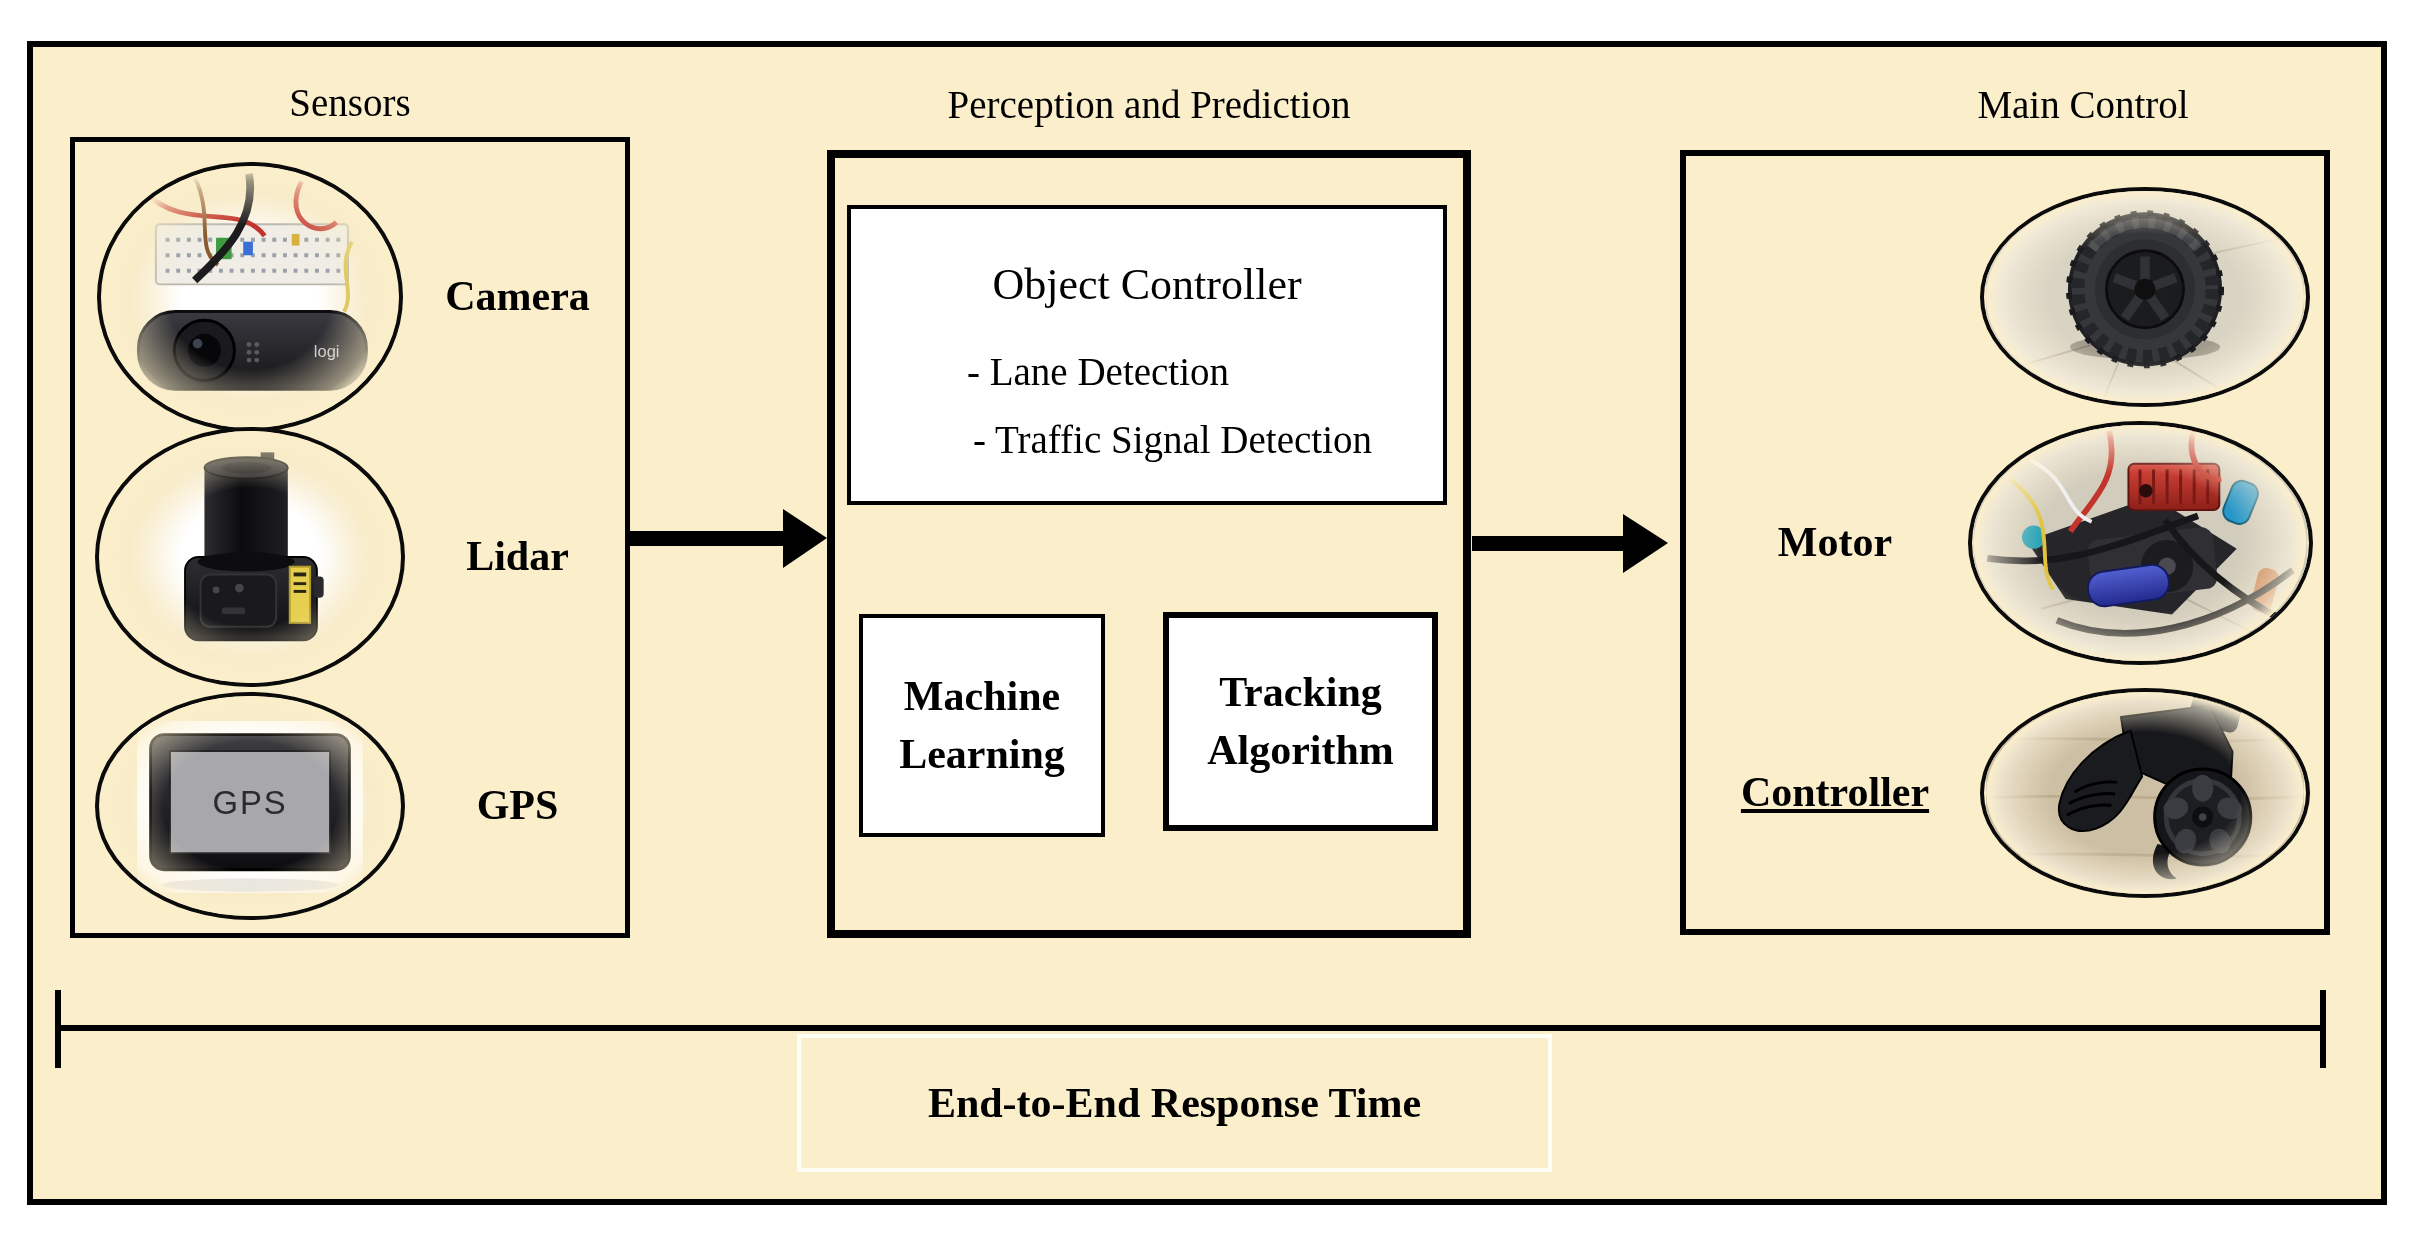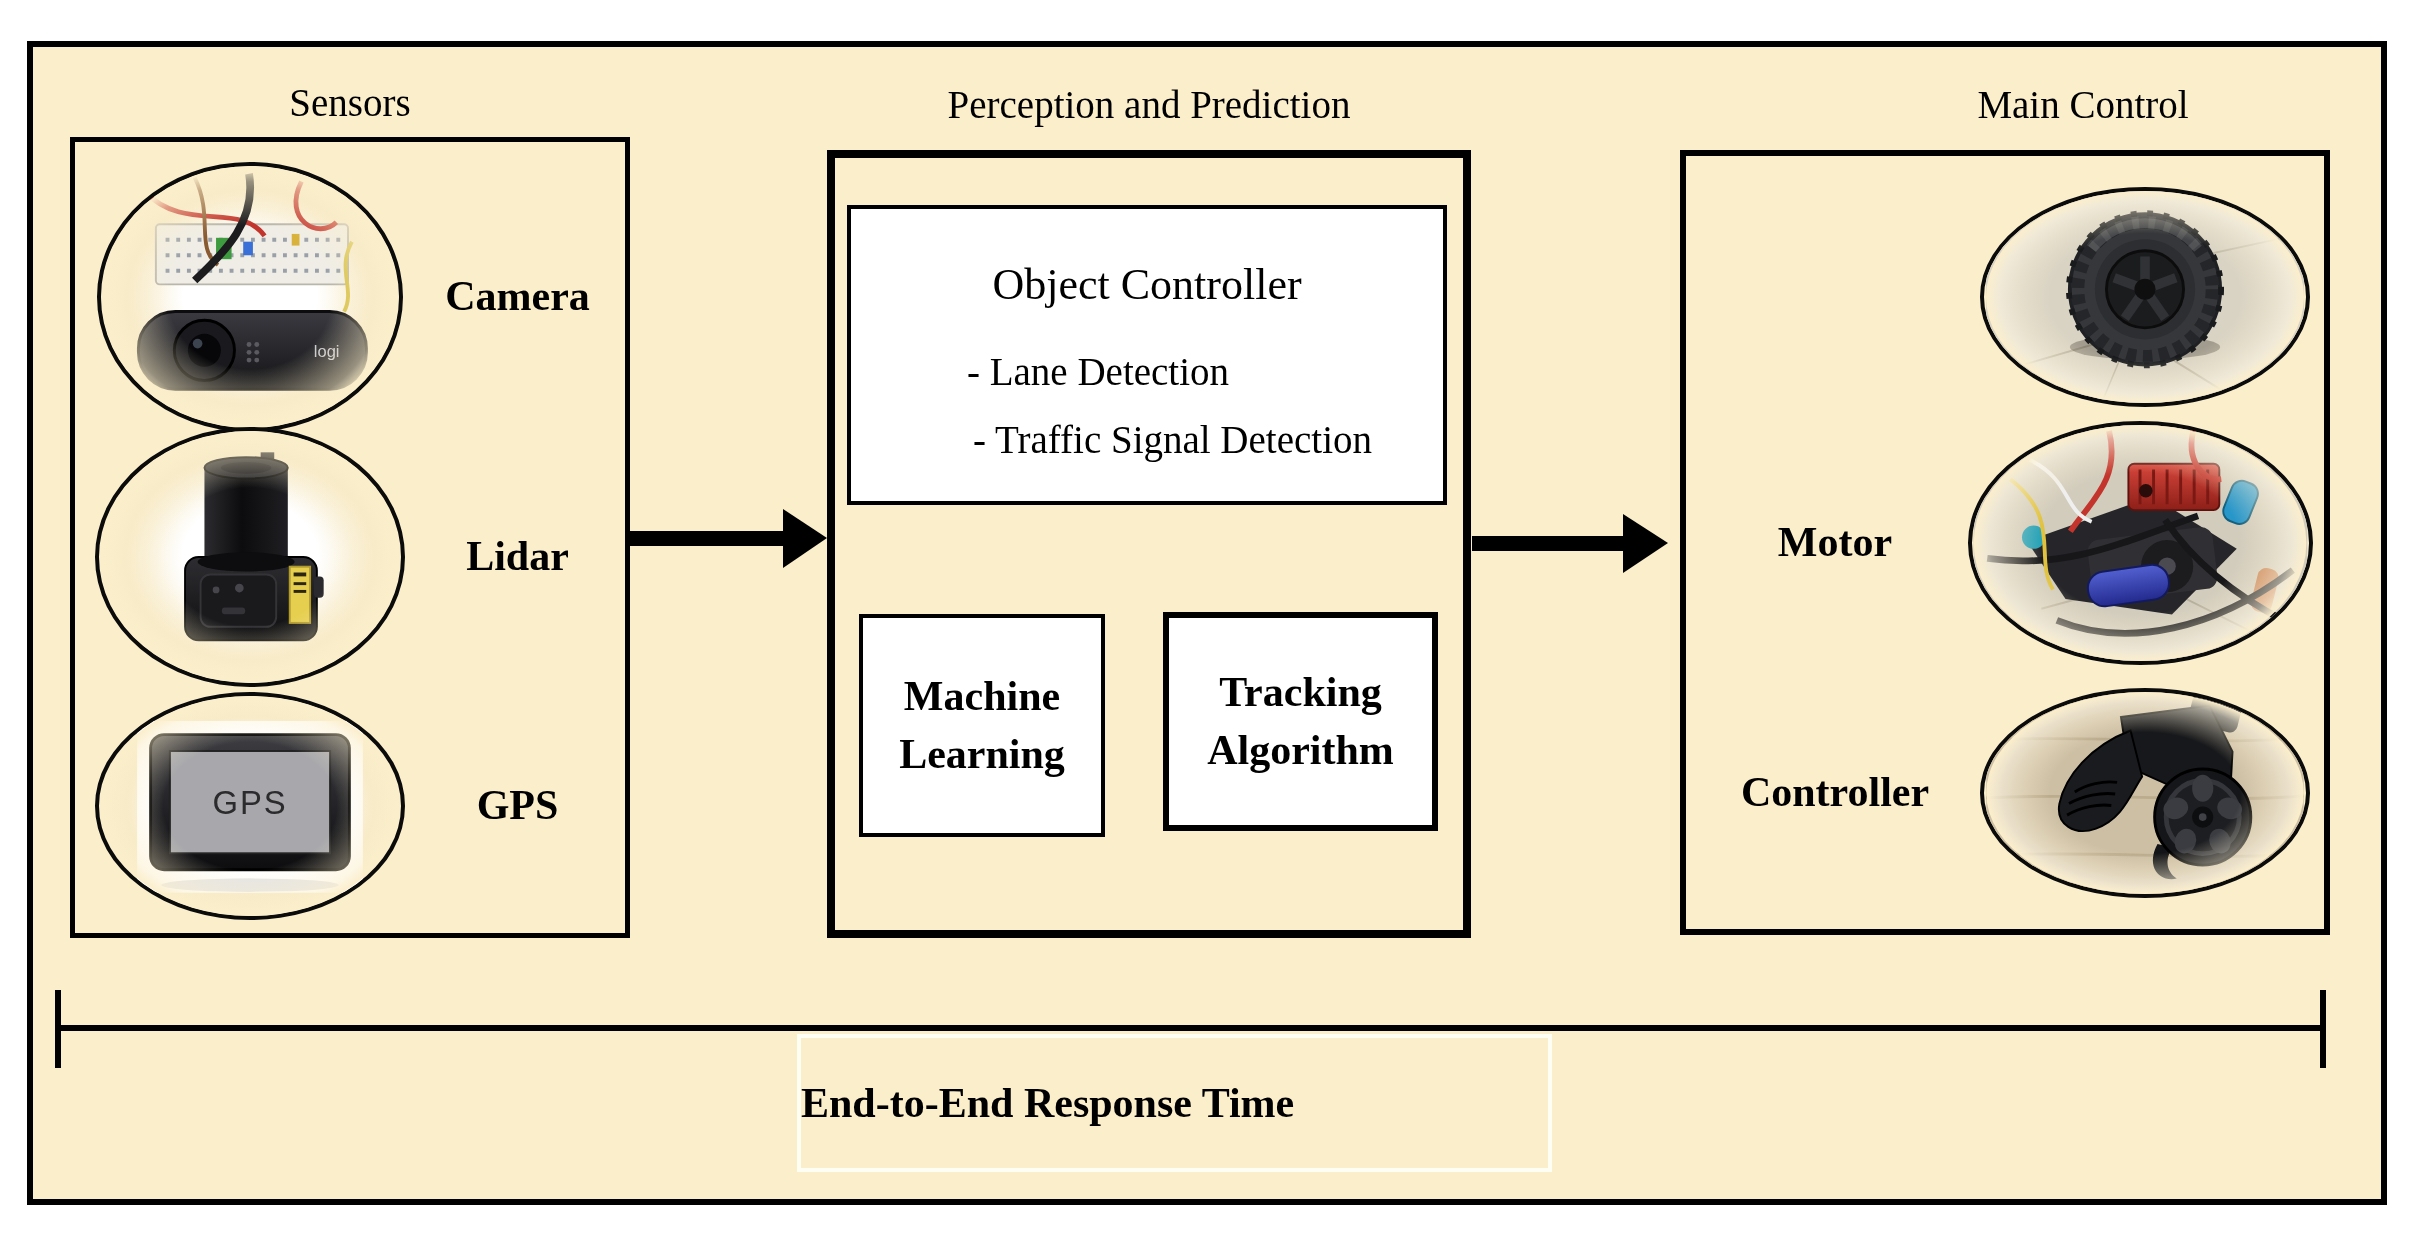--- a/index.html
+++ b/index.html
@@ -31,21 +31,21 @@
   .right-label{left:1705px;width:260px;}
   
   .fig{border:4px solid #0b0b0b;border-radius:50%;overflow:hidden;box-sizing:border-box;
        background:radial-gradient(closest-side,#ffffff 45%,#f6e9c6 82%,#FBEECB 100%);}
   .fig svg{display:block;width:100%;height:100%;}
   
   .dim-line{left:58px;top:1025px;width:2268px;height:6px;background:#000;}
   .dim-tick{width:6px;height:78px;background:#000;top:990px;}
   
   .ete-box{left:797px;top:1034px;width:755px;height:138px;border:4px solid #FFFEF4;box-sizing:border-box;
-           display:flex;align-items:center;
+           display:flex;align-items:center;justify-content:center;
            font-weight:bold;font-size:42px;}
 </style>
 </head>
 <body>
 
 <div class="canvas">
 
   <div class="abs frame"></div>
 
   <div class="abs sec-title" style="left:70px;top:80px;width:560px;">Sensors</div>
@@ -305,21 +305,21 @@
           <ellipse cx="243" cy="155" rx="11" ry="13" transform="rotate(-20 243 155)"></ellipse>
           <ellipse cx="207" cy="155" rx="11" ry="13" transform="rotate(20 207 155)"></ellipse>
           <ellipse cx="197" cy="121" rx="13" ry="11" transform="rotate(-18 197 121)"></ellipse>
         </g>
         <circle cx="225" cy="130" r="11" fill="#0d0e10"></circle>
         <circle cx="225" cy="130" r="4" fill="#3f4147"></circle>
       </g>
       <ellipse cx="165" cy="105" rx="165" ry="105" fill="url(#vig-ctl)"></ellipse>
     </svg>
   </div>
-  <div class="abs item-label right-label" style="top:768px;">Controller</div>
+  <div class="abs item-label right-label" style="top:768px;text-decoration:underline;">Controller</div>
 
   <svg class="abs" style="left:630px;top:503px;" width="200" height="70" viewBox="0 0 200 70">
     <rect x="0" y="28" width="160" height="15" fill="#000"></rect>
     <polygon points="153,6 153,65 197,35" fill="#000"></polygon>
   </svg>
   <svg class="abs" style="left:1472px;top:508px;" width="200" height="70" viewBox="0 0 200 70">
     <rect x="0" y="28" width="158" height="15" fill="#000"></rect>
     <polygon points="151,6 151,65 196,35" fill="#000"></polygon>
   </svg>
 

